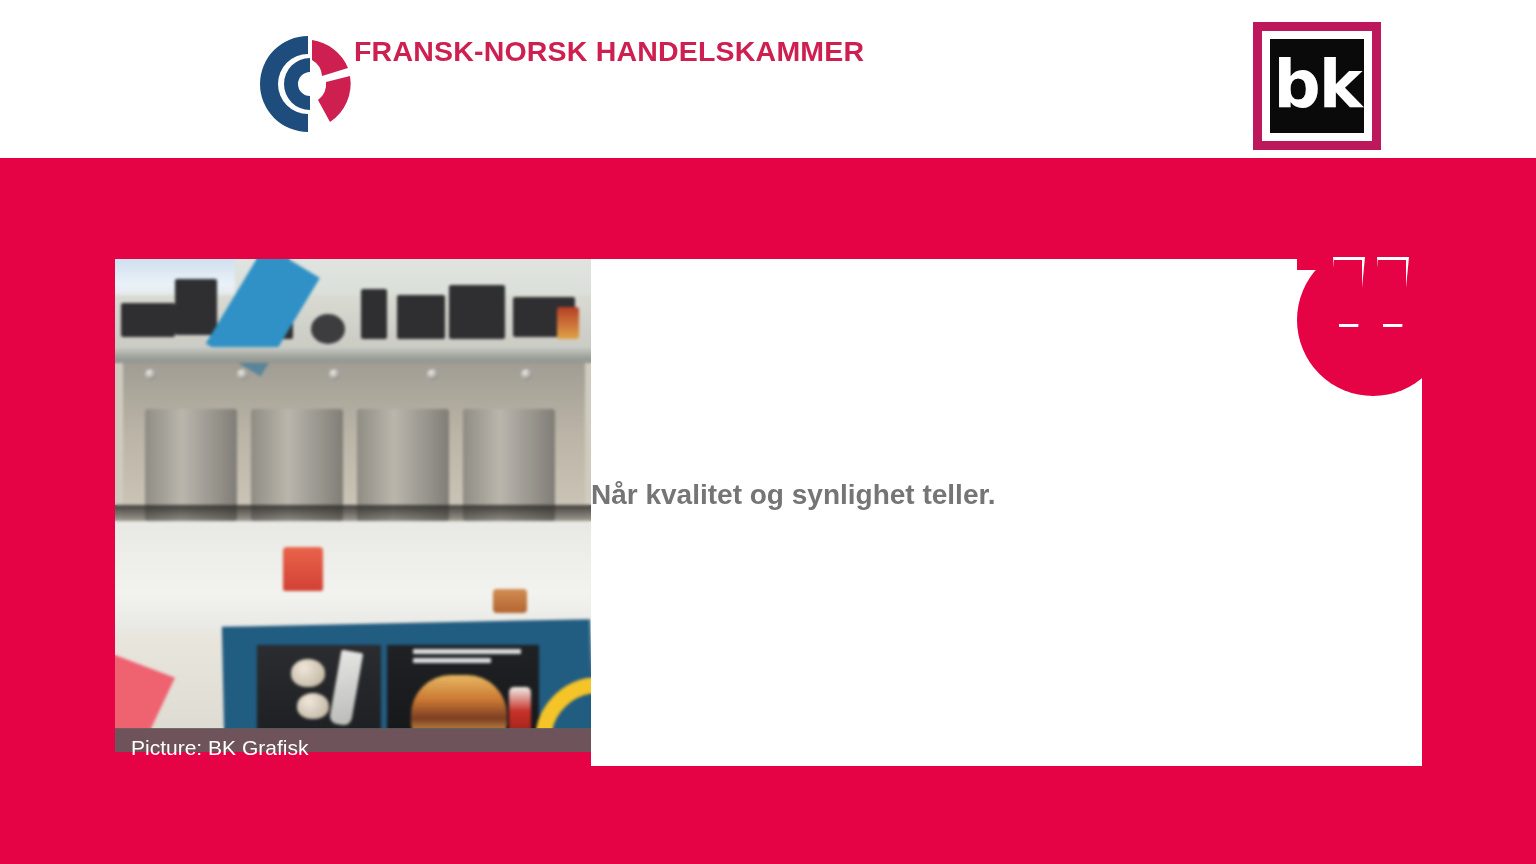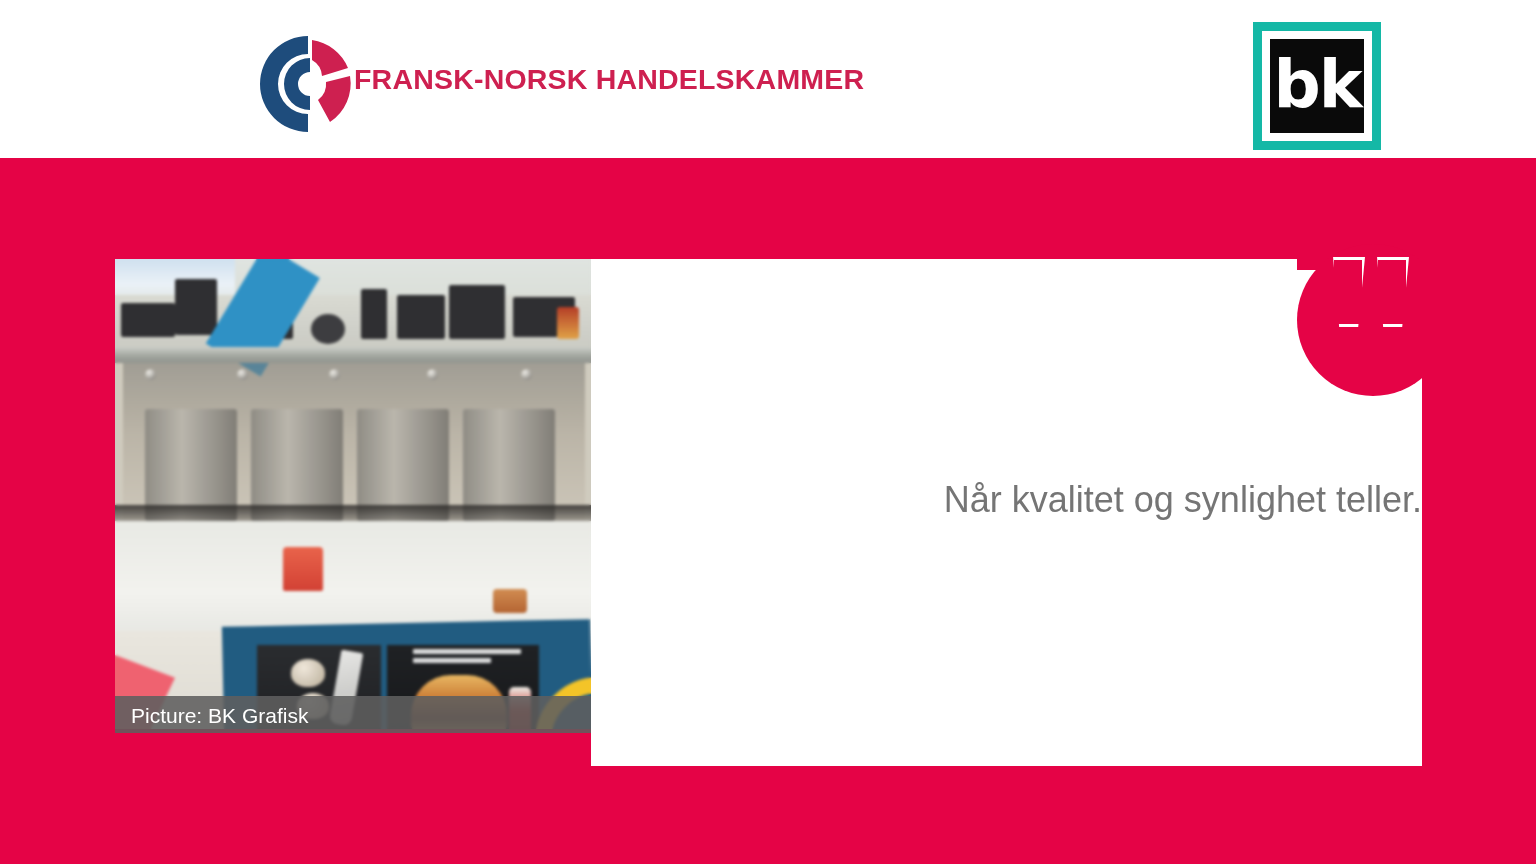--- a/index.html
+++ b/index.html
@@ -51,39 +51,38 @@
     position: absolute;
     left: 96px;
     top: 6px;
     width: 450px;
   }
   .cci-line {
     font-weight: bold;
     letter-spacing: 0.2px;
     white-space: nowrap;
     line-height: 1.06;
-    margin-top: 28px;
   }
   #cci-line1 {
     color: #CE2050;
     font-size: 28.5px;
   }
   #cci-line2, #cci-line3 {
     color: #1E4C7C;
     font-size: 27.5px;
   }
 
   
   #bk-logo {
     position: absolute;
     left: 1253px;
     top: 22px;
     width: 128px;
     height: 128px;
-    background: #14b8a6;
+    background: #be185d;
     box-sizing: border-box;
     padding: 9px;
   }
   #bk-logo-ring {
     width: 100%;
     height: 100%;
     background: #ffffff;
     box-sizing: border-box;
     padding: 8px;
   }
@@ -246,23 +245,23 @@
     left: 0; top: 0; width: 476px; height: 470px;
     backdrop-filter: blur(1.4px);
     background: rgba(255,255,255,0.02);
     pointer-events: none;
   }
 
   
   #photo-caption {
     position: absolute;
     left: 115px;
-    top: 696px;
+    top: 728px;
     width: 476px;
-    height: 37px;
+    height: 24px;
     background: rgba(94,94,94,0.88);
     color: #ffffff;
     font-size: 21px;
     line-height: 40px;
     padding-left: 16px;
     box-sizing: border-box;
     white-space: nowrap;
   }
 
   
@@ -320,24 +319,24 @@
   }
   #quote-bar-1 { left: 0;  clip-path: polygon(6% 0, 100% 0, 80% 100%, 24% 100%); }
   #quote-bar-2 { left: 44px; clip-path: polygon(6% 0, 100% 0, 80% 100%, 24% 100%); }
 
   
   #card-title {
     position: absolute;
     left: 591px;
     top: 478px;
     width: 831px;
-    text-align: right;
+    text-align: left;
     color: #757575;
-    font-size: 36px;
-    font-weight: normal;
+    font-size: 28px;
+    font-weight: bold;
     line-height: 1.2;
     white-space: nowrap;
   }
   #card-attribution {
     position: absolute;
     left: 591px;
     top: 716px;
     width: 831px;
     text-align: center;
     color: #1a1a1a;

